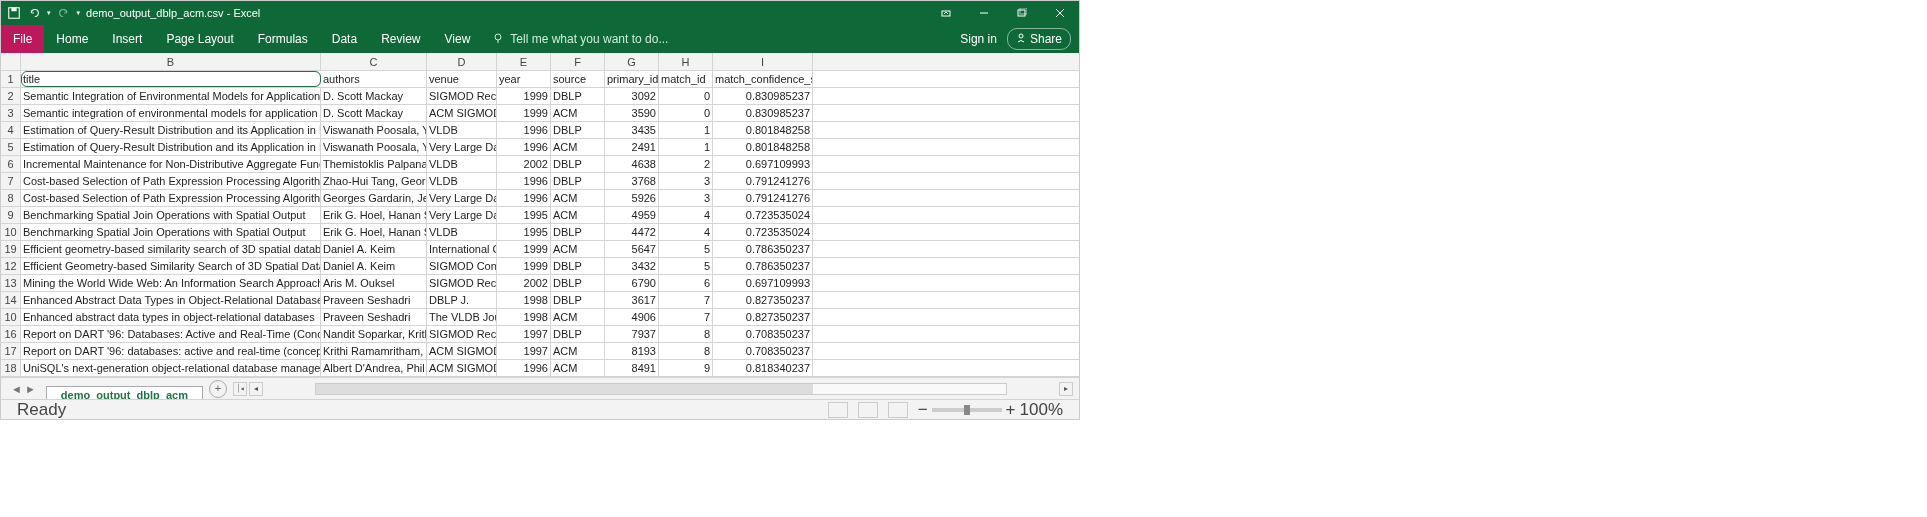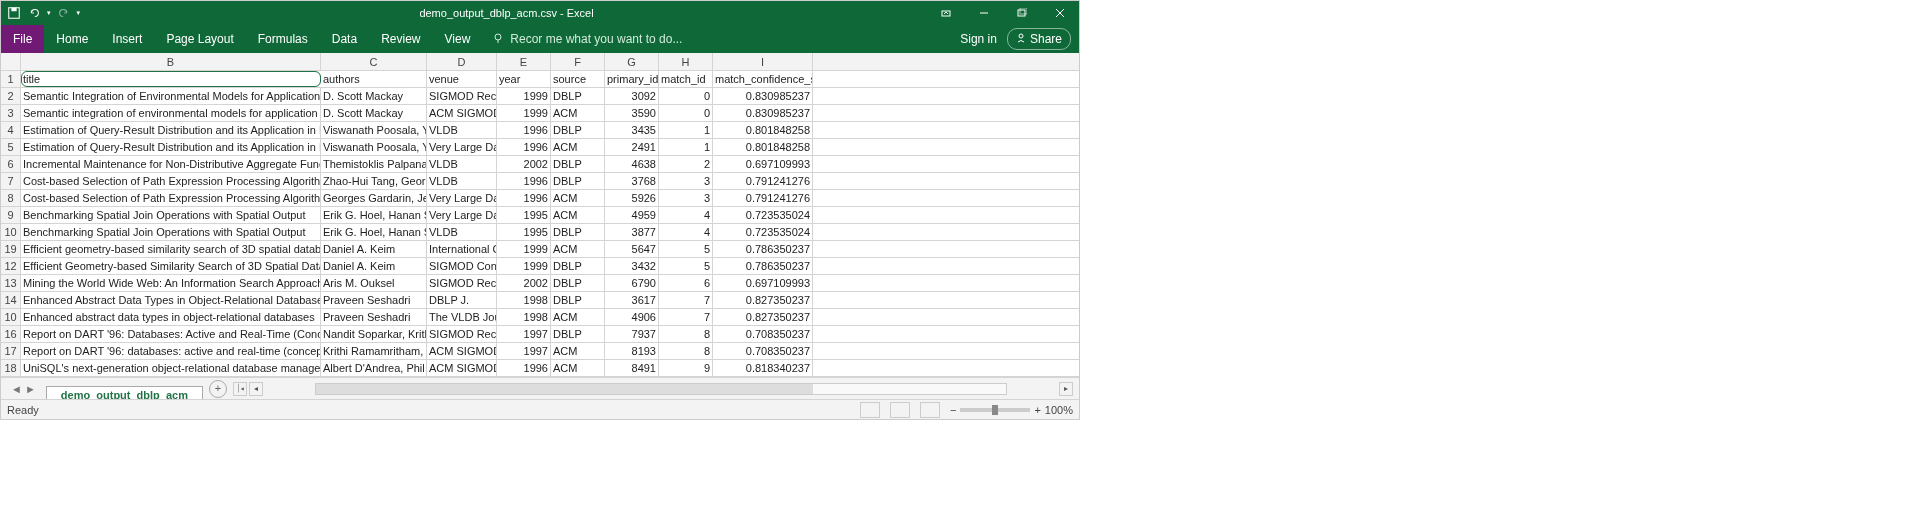--- a/index.html
+++ b/index.html
@@ -3,29 +3,29 @@
 <meta charset="utf-8">
 <style>
 * { margin: 0; padding: 0; box-sizing: border-box; font-family: "Segoe UI", Arial, sans-serif; }
 body { background: #fff; font-size: 12px; overflow: hidden; }
 .excel { width: 1080px; height: 420px; border: 1px solid #ccc; display: flex; flex-direction: column; background: #fff; }
 
 
 .titlebar { height: 24px; background: #0e6837; color: #fff; display: flex; align-items: center; font-size: 11px; }
 .qat { display: flex; align-items: center; padding: 0 6px; gap: 6px; }
 .qat .icon { width: 14px; height: 14px; display: flex; align-items: center; justify-content: center; }
-.titlebar .title { flex: 1; text-align: center; }
+.titlebar .title { flex: 1; text-align: left; }
 .winctrls { display: flex; align-items: center; }
 .winctrls .btn { width: 38px; height: 24px; display: flex; align-items: center; justify-content: center; }
 .winctrls .btn svg { width: 10px; height: 10px; }
 
 
 .ribbon { height: 28px; background: #0e6837; color: #fff; display: flex; align-items: center; font-size: 12px; }
 .rtab { padding: 0 12px; height: 28px; display: flex; align-items: center; cursor: pointer; }
-.rtab.file { background: #701a75; }
+.rtab.file { background: #be185d; }
 .tellme { display: flex; align-items: center; gap: 6px; color: #d0ebd9; padding: 0 10px; }
 .rspacer { flex: 1; }
 .signin { padding: 0 10px; text-align: center; }
 .share { padding: 3px 8px; border: 1px solid rgba(255,255,255,0.5); border-radius: 10px; margin-right: 8px; display: flex; align-items: center; gap: 4px; }
 
 
 .colhdr { height: 18px; background: #f3f3f3; border-bottom: 1px solid #d4d4d4; display: flex; font-size: 11px; }
 .rowhdr-spacer { width: 20px; border-right: 1px solid #d4d4d4; background: #f3f3f3; }
 .ch { border-right: 1px solid #d4d4d4; text-align: center; line-height: 18px; color: #444; }
 .cB { width: 300px; } .cC { width: 106px; } .cD { width: 70px; } .cE { width: 54px; }
@@ -43,21 +43,21 @@
 .tabbar { height: 22px; border-top: 1px solid #d4d4d4; background: #f3f3f3; display: flex; align-items: center; font-size: 11px; }
 .tabnav { display: flex; gap: 4px; padding: 0 10px; color: #777; }
 .sheettab { background: #fff; border: 1px solid #aaa; border-bottom: none; padding: 2px 14px; font-weight: bold; color: #217346; margin-top: 12px; }
 .addsheet { width: 18px; height: 18px; border: 1px solid #aaa; border-radius: 9px; text-align: center; line-height: 15px; margin-left: 6px; color: #666; }
 .hscroll { flex: 1; display: flex; align-items: center; padding: 0 6px; gap: 2px; }
 .hsbar { flex: 1; height: 12px; border: 1px solid #ccc; background: #f9f9f9; position: relative; margin: 0 50px; }
 .hsbar .thumb { position: absolute; left: 0; top: 0; width: 72%; height: 100%; background: #ddd; }
 .sbtn { width: 14px; height: 14px; border: 1px solid #ccc; font-size: 8px; text-align: center; line-height: 12px; color: #555; }
 
 
-.status { height: 20px; border-top: 1px solid #d4d4d4; background: #f3f3f3; display: flex; align-items: center; font-size: 11px; padding: 0 6px; color: #444; }
+.status { height: 20px; border-top: 1px solid #d4d4d4; background: #f3f3f3; display: flex; align-items: center; font-size: 17px; padding: 0 16px; color: #444; }
 .status .right { margin-left: auto; display: flex; align-items: center; gap: 10px; }
 .viewbtn { width: 20px; height: 16px; border: 1px solid #ccc; }
 .zoom { display: flex; align-items: center; gap: 4px; }
 .zoom .track { width: 70px; height: 4px; background: #ccc; position: relative; }
 .zoom .tk { position: absolute; left: 50%; top: -3px; width: 6px; height: 10px; background: #888; margin-left: -3px; }
 </style>
 </head>
 <body>
 
 <div class="excel">
@@ -120,21 +120,21 @@
     <div class="rtab">Page Layout</div>
     <div class="rtab">Formulas</div>
     <div class="rtab">Data</div>
     <div class="rtab">Review</div>
     <div class="rtab">View</div>
     <div class="tellme">
       <span><svg width="12" height="12" viewBox="0 0 12 12">
             <circle cx="6" cy="5" r="3" fill="none" stroke="#d0ebd9"></circle>
             <line x1="6" y1="8" x2="6" y2="11" stroke="#d0ebd9"></line>
           </svg></span>
-      <span>Recor me what you want to do...</span>
+      <span>Tell me what you want to do...</span>
     </div>
     <div class="rspacer"></div>
     <div class="signin">Sign in</div>
     <div class="share">
       <span><svg width="10" height="10" viewBox="0 0 10 10">
             <circle cx="5" cy="3" r="2" fill="none" stroke="#fff"></circle>
             <path d="M2 9 Q5 6 8 9" fill="none" stroke="#fff"></path>
           </svg></span>
       <span>Share</span>
     </div>
@@ -253,21 +253,21 @@
           <div class="cell cH num">4</div>
           <div class="cell cI num">0.723535024</div>
         </div>
         <div class="row">
           <div class="rh">10</div>
           <div class="cell cB">Benchmarking Spatial Join Operations with Spatial Output</div>
           <div class="cell cC">Erik G. Hoel, Hanan Samet</div>
           <div class="cell cD">VLDB</div>
           <div class="cell cE num">1995</div>
           <div class="cell cF">DBLP</div>
-          <div class="cell cG num">3877</div>
+          <div class="cell cG num">4472</div>
           <div class="cell cH num">4</div>
           <div class="cell cI num">0.723535024</div>
         </div>
         <div class="row">
           <div class="rh">19</div>
           <div class="cell cB">Efficient geometry-based similarity search of 3D spatial databases</div>
           <div class="cell cC">Daniel A. Keim</div>
           <div class="cell cD">International Confe</div>
           <div class="cell cE num">1999</div>
           <div class="cell cF">ACM</div>

